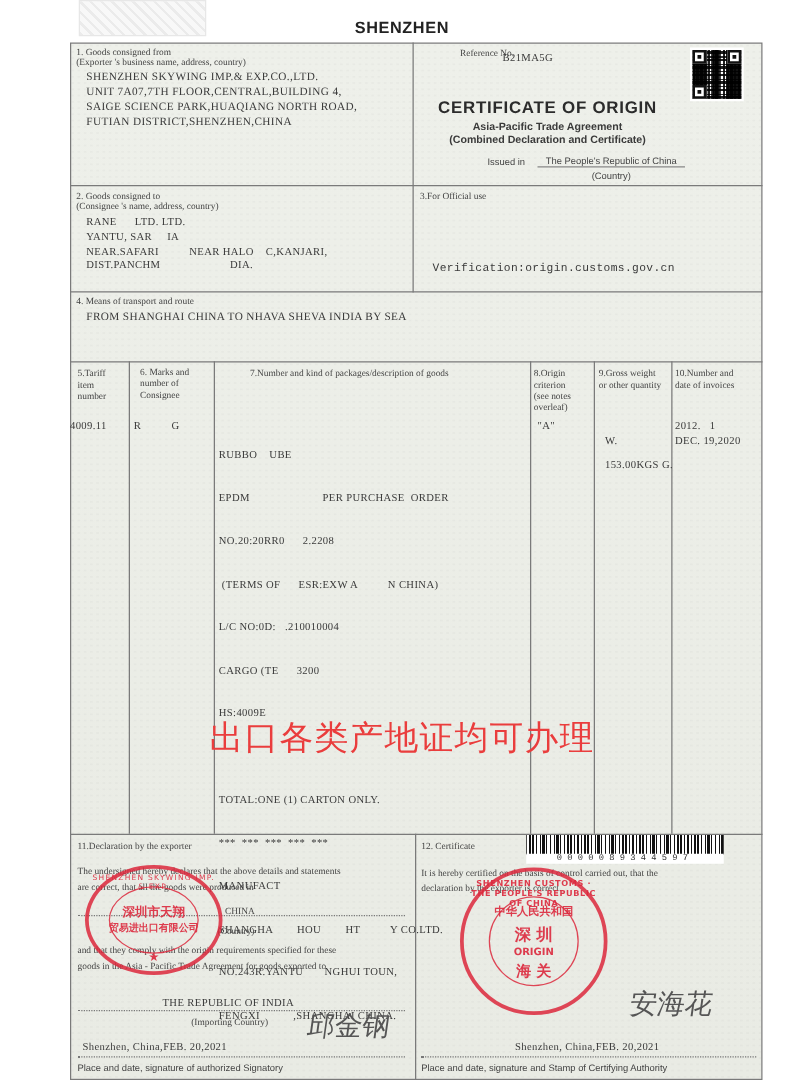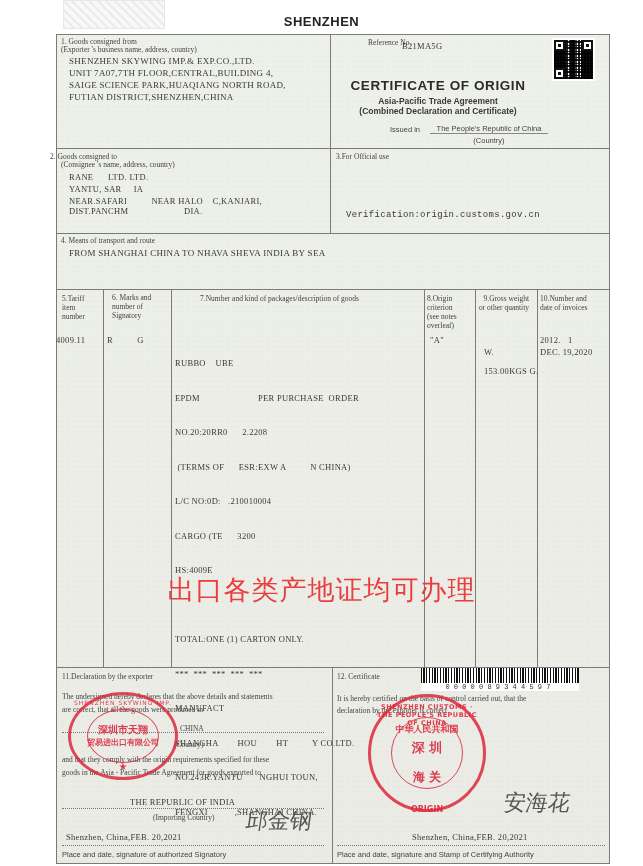--- a/index.html
+++ b/index.html
@@ -108,51 +108,51 @@
   <div class="qr-corner" style="left:2px;bottom:2px;"></div>
 </div>
 
 <div class="cert-title">CERTIFICATE OF ORIGIN</div>
 <div class="cert-sub" style="top:96px;">Asia-Pacific Trade Agreement</div>
 <div class="cert-sub" style="top:106px;">(Combined Declaration and Certificate)</div>
 <div class="issued-row">Issued in</div>
 <div class="issued-country">The People's Republic of China</div>
 <div class="issued-caption">(Country)</div>
 
-<div class="lbl" style="left:50px;top:152px;">2. Goods consigned to</div>
+<div class="lbl" style="left:61px;top:152px;">2. Goods consigned to</div>
 <div class="lbl" style="left:61px;top:160px;">(Consignee 's name, address, country)</div>
 <div class="type type-sm" style="left:69px;top:172px;">RANE      LTD. LTD.</div>
 <div class="type type-sm" style="left:69px;top:184px;">YANTU, SAR     IA</div>
 <div class="type type-sm" style="left:69px;top:196px;">NEAR.SAFARI          NEAR HALO    C,KANJARI,</div>
 <div class="type type-sm" style="left:69px;top:206px;">DIST.PANCHM                       DIA.</div>
 
 <div class="lbl" style="left:336px;top:152px;">3.For Official use</div>
 <div class="type" style="left:346px;top:210px;font-family:'Liberation Mono',monospace;font-size:9px;">Verification:origin.customs.gov.cn</div>
 
 <div class="lbl" style="left:61px;top:236px;">4. Means of transport and route</div>
 <div class="type" style="left:69px;top:248px;">FROM SHANGHAI CHINA TO NHAVA SHEVA INDIA BY SEA</div>
 
 <div class="lbl" style="left:62px;top:294px;">
   <div>5.Tariff</div>
   <div>item</div>
   <div>number</div>
 </div>
 <div class="lbl" style="left:112px;top:293px;">
   <div>6. Marks and</div>
   <div>number of</div>
-  <div>Signatory</div>
+  <div>Consignee</div>
 </div>
 <div class="lbl" style="left:200px;top:294px;">7.Number and kind of packages/description of goods</div>
 <div class="lbl" style="left:427px;top:294px;">
   <div>8.Origin</div>
   <div>criterion</div>
   <div>(see notes</div>
   <div>overleaf)</div>
 </div>
-<div class="lbl" style="left:479px;top:294px;text-align:right;">
+<div class="lbl" style="left:479px;top:294px;">
   <div>9.Gross weight</div>
   <div>or other quantity</div>
 </div>
 <div class="lbl" style="left:540px;top:294px;">
   <div>10.Number and</div>
   <div>date of invoices</div>
 </div>
 
 <div class="type type-sm" style="left:56px;top:335px;">4009.11</div>
 <div class="type type-sm" style="left:107px;top:335px;">R          G</div>
@@ -208,19 +208,19 @@
 <div class="barcode"></div>
 <div class="barcode-num">0000089344597</div>
 <div class="lbl" style="left:337px;top:694px;">It is hereby certified on the basis of control carried out, that the</div>
 <div class="lbl" style="left:337px;top:706px;">declaration  by the exporter is correct.</div>
 
 <div class="stamp" style="left:368px;top:694px;width:118px;height:118px;">
   <div class="stamp-inner" style="left:20px;top:20px;width:72px;height:72px;"></div>
   <div class="stamp-text" style="left:6px;right:6px;top:6px;font-size:6.5px;font-weight:bold;letter-spacing:.5px;">SHENZHEN CUSTOMS · THE PEOPLE'S REPUBLIC OF CHINA</div>
   <div class="stamp-text" style="left:0;right:0;top:26px;font-size:9px;font-weight:bold;">中华人民共和国</div>
   <div class="stamp-text" style="left:0;right:0;top:42px;font-size:13px;font-weight:bold;">深 圳</div>
-  <div class="stamp-text" style="left:0;right:0;top:60px;font-size:8px;font-weight:bold;margin-top:48px;">ORIGIN</div>
+  <div class="stamp-text" style="left:0;right:0;top:60px;font-size:8px;font-weight:bold;">ORIGIN</div>
   <div class="stamp-text" style="left:0;right:0;top:72px;font-size:12px;font-weight:bold;">海 关</div>
 </div>
 <div class="sig" style="left:504px;top:788px;font-size:22px;">安海花</div>
 <div class="type type-sm" style="left:412px;top:832px;">Shenzhen, China,FEB. 20,2021</div>
 <div class="dots" style="left:337px;top:845px;width:268px;"></div>
 <div class="footer-lbl" style="left:337px;top:850px;">Place and date, signature and Stamp of Certifying Authority</div>
 
 </body></html>

